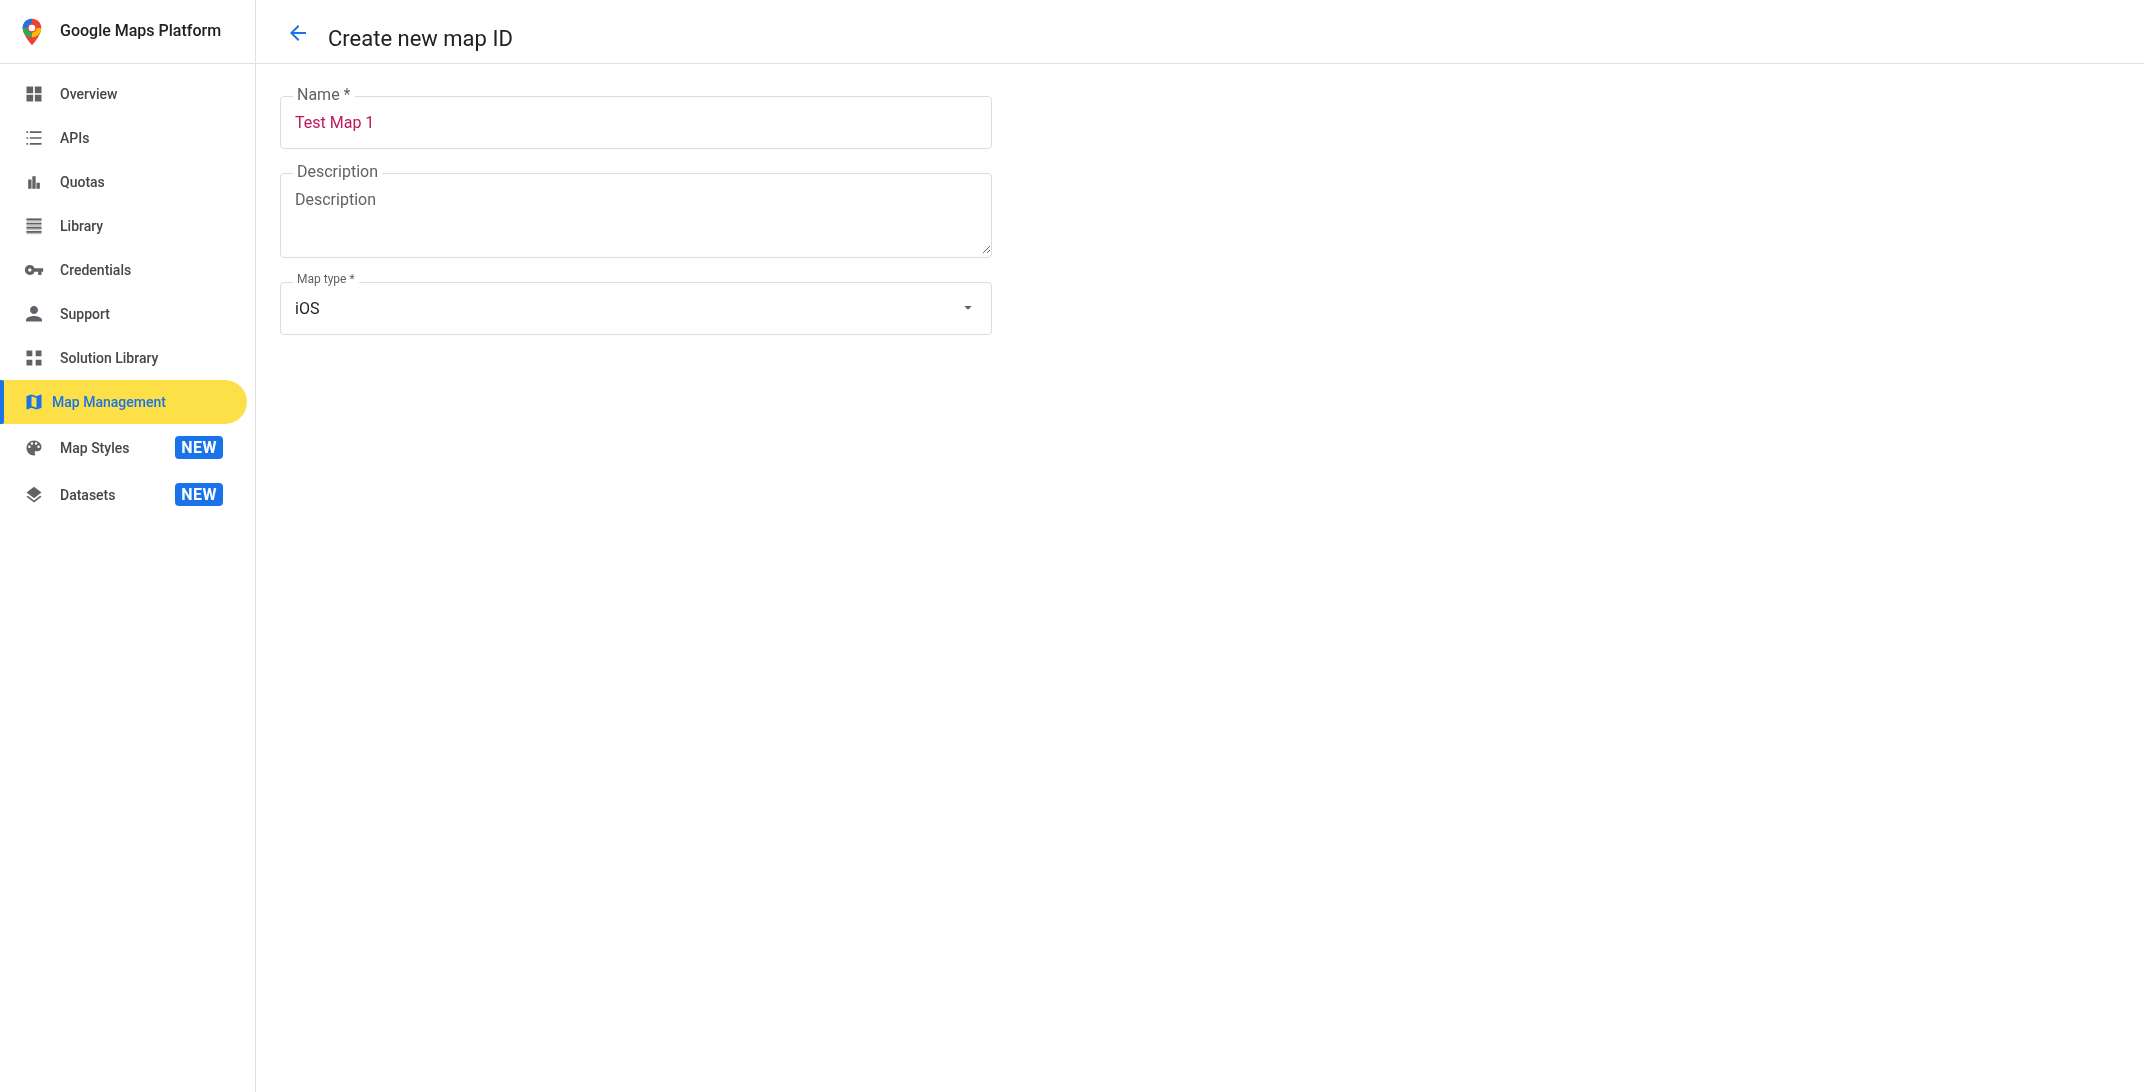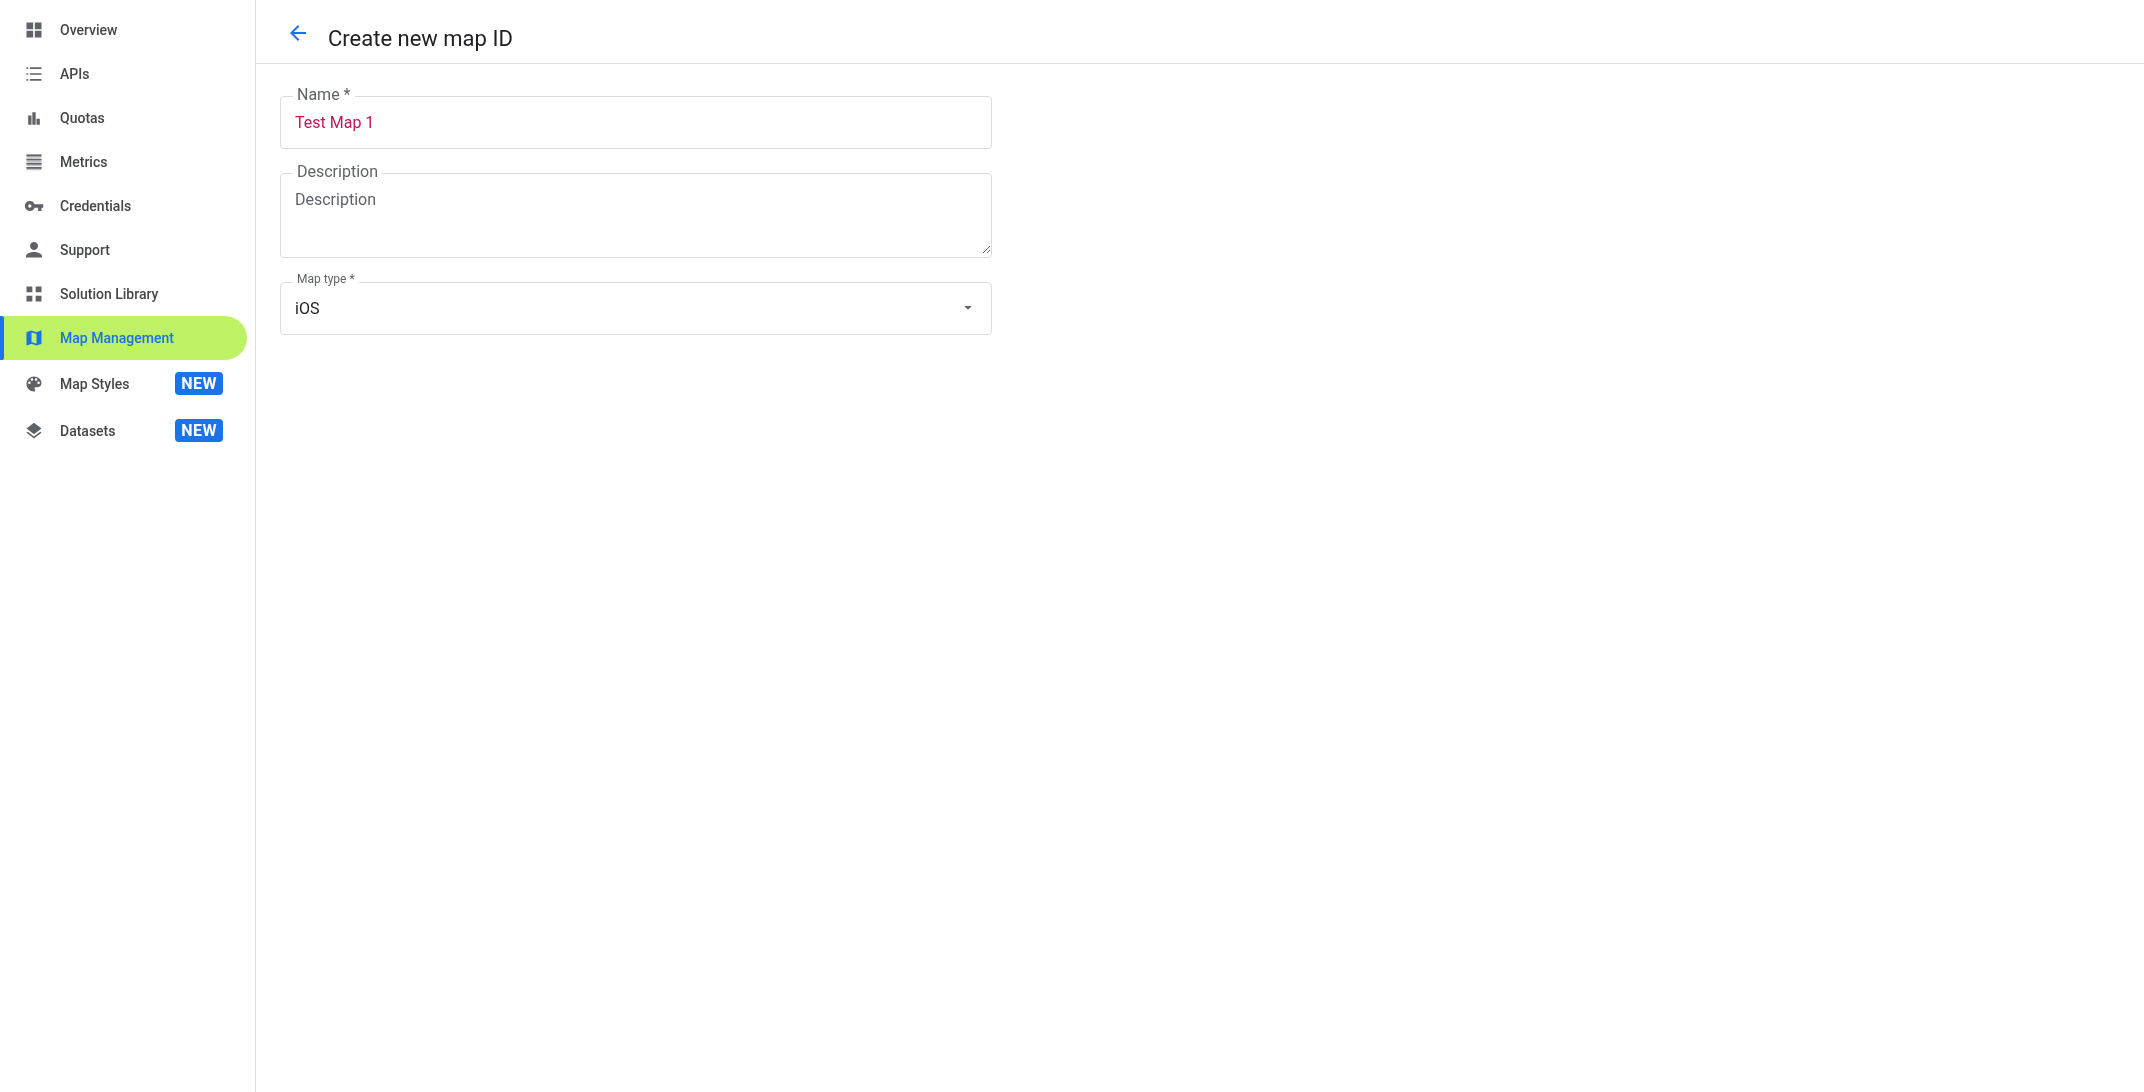--- a/index.html
+++ b/index.html
@@ -61,22 +61,23 @@
       border-radius: 0 24px 24px 0;
       margin-right: 8px;
       color: #444746;
       font-size: 14px;
       font-weight: 500;
       position: relative;
       user-select: none;
     }
 
     .nav-item.active {
-      background: #bef264;
+      background: #fde047;
       color: #1a73e8;
+      gap: 8px;
     }
 
     .nav-item.active .nav-icon {
       color: #1a73e8;
     }
 
     .nav-item.active::before {
       content: '';
       position: absolute;
       left: 0;
@@ -250,20 +251,31 @@
     
     .gmp-logo {
       width: 32px;
       height: 32px;
     }
   </style>
 </head>
 <body>
 
 <nav class="sidebar">
+  <div class="sidebar-header">
+
+    <svg class="gmp-logo sidebar-logo" viewBox="0 0 48 48" xmlns="http://www.w3.org/2000/svg">
+      <path d="M24 4C16.27 4 10 10.27 10 18c0 10.5 14 26 14 26S38 28.5 38 18c0-7.73-6.27-14-14-14z" fill="#EA4335"></path>
+      <path d="M24 4C16.27 4 10 10.27 10 18h7c0-3.87 3.13-7 7-7V4z" fill="#1A73E8"></path>
+      <path d="M10 18c0 7.73 6.27 14 14 14v-7c-3.87 0-7-3.13-7-7H10z" fill="#34A853"></path>
+      <path d="M31 18c0 3.87-3.13 7-7 7v7c7.73 0 14-6.27 14-14h-7z" fill="#FBBC04"></path>
+      <circle cx="24" cy="18" r="5" fill="#fff"></circle>
+    </svg>
+    <span class="sidebar-title">Google Maps Platform</span>
+  </div>
 
   <div class="sidebar-nav">
 
     <div class="nav-item">
       <span class="nav-icon">
         <svg width="20" height="20" viewBox="0 0 24 24" fill="currentColor">
           <path d="M3 3h8v8H3zm0 10h8v8H3zm10-10h8v8h-8zm0 10h8v8h-8z"></path>
         </svg>
       </span>
       <span class="nav-label">Overview</span>
@@ -287,21 +299,21 @@
       <span class="nav-label">Quotas</span>
     </div>
 
     <div class="nav-item">
       <span class="nav-icon">
         <svg width="20" height="20" viewBox="0 0 24 24" fill="currentColor">
           <path d="M3 3h18v4H3zm0 5h18v4H3zm0 5h18v4H3zm0 5h18v4H3z" opacity="0.4"></path>
           <path d="M3 3h18v2H3zm0 5h18v2H3zm0 5h18v2H3zm0 5h18v2H3z"></path>
         </svg>
       </span>
-      <span class="nav-label">Metrics</span>
+      <span class="nav-label">Library</span>
     </div>
 
     <div class="nav-item">
       <span class="nav-icon">
         <svg width="20" height="20" viewBox="0 0 24 24" fill="currentColor">
           <path d="M12.65 10A6 6 0 0 0 7 6a6 6 0 0 0 0 12 6 6 0 0 0 5.65-4H17v4h4v-4h2v-4H12.65zM7 14a2 2 0 1 1 0-4 2 2 0 0 1 0 4z"></path>
         </svg>
       </span>
       <span class="nav-label">Credentials</span>
     </div>

